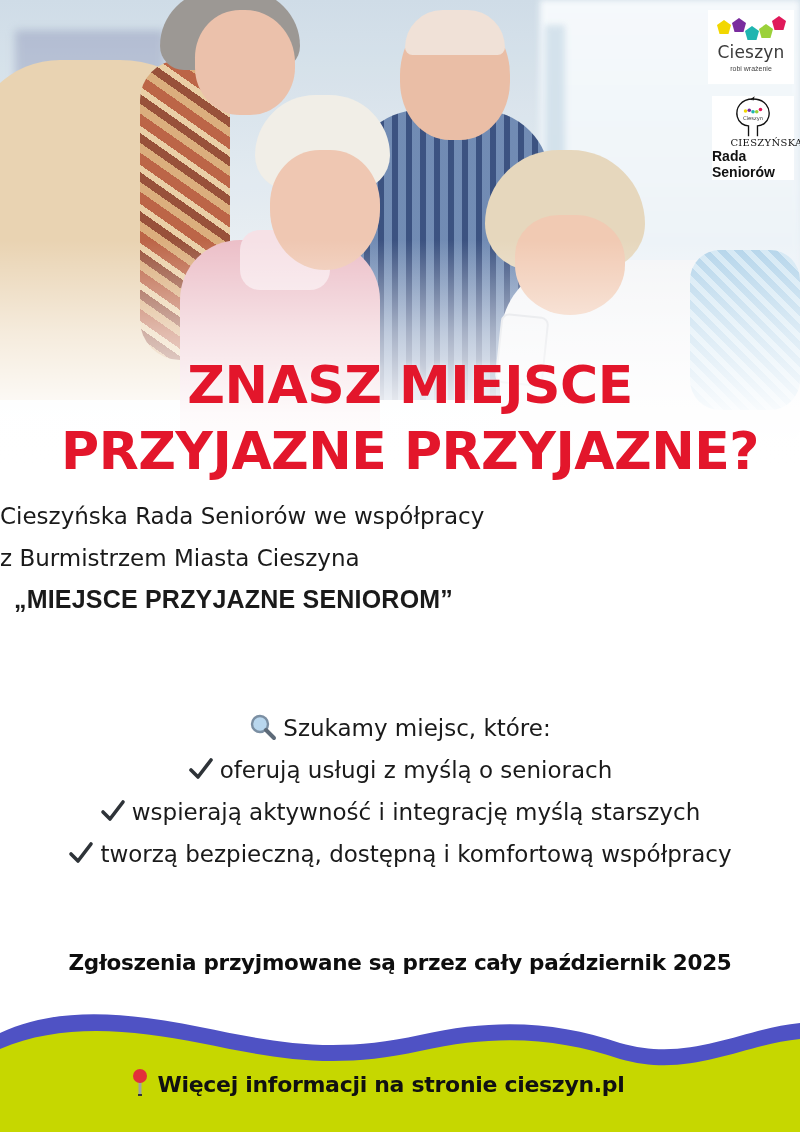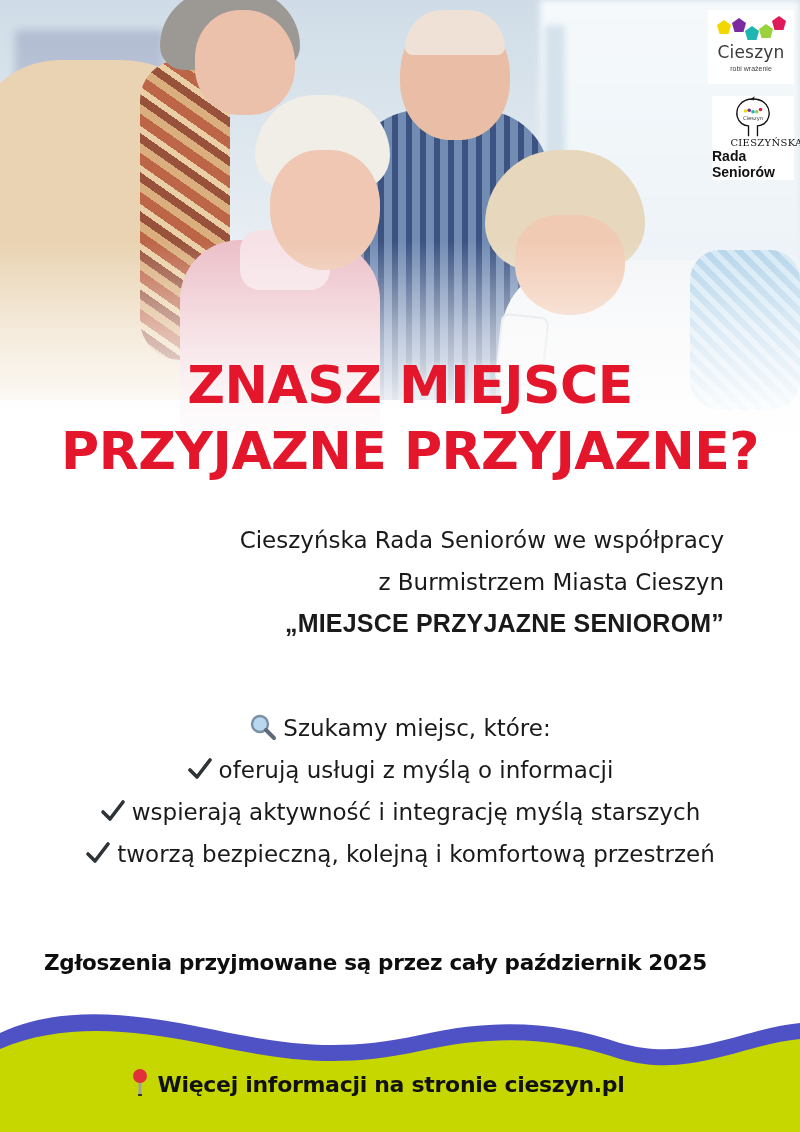--- a/index.html
+++ b/index.html
@@ -71,40 +71,40 @@
   .headline {
     position: absolute; left: 0; top: 352px; width: 800px; text-align: center;
     font-family: "DejaVu Sans", sans-serif; font-weight: bold; color: #e3162b;
     font-size: 52px; line-height: 66px; letter-spacing: -0.5px;
     text-shadow: 0 0 6px rgba(255,255,255,.45);
   }
   .headline span { display: block; margin-left: 20px; }
 
   
   .intro {
-    position: absolute; left: 0; top: 520px; width: 724px; text-align: right;
+    position: absolute; left: 0; top: 496px; width: 724px; text-align: left;
     font-family: "DejaVu Sans", sans-serif; font-size: 23px; line-height: 41.5px; color: #1a1a1a;
   }
   .intro .l { display: block; }
-  .intro .contest { font-family: "Liberation Sans", sans-serif; font-weight: bold; font-size: 25px; letter-spacing: .2px; padding-left: 14px; margin-left: 28px; }
+  .intro .contest { font-family: "Liberation Sans", sans-serif; font-weight: bold; font-size: 25px; letter-spacing: .2px; padding-left: 14px; }
 
   
   .list {
     position: absolute; left: 0; top: 707px; width: 800px; text-align: center;
     font-family: "DejaVu Sans", sans-serif; font-size: 23px; line-height: 42px; color: #1a1a1a;
   }
   .list .row { display: block; white-space: nowrap; }
   .list .ic { display: inline-block; vertical-align: middle; margin-right: 6px; }
   .check { width: 26px; height: 26px; margin-top: -6px; }
   .mag { width: 28px; height: 28px; margin-top: -6px; }
 
   
   .deadline {
-    position: absolute; left: 0; top: 950px; width: 800px; text-align: left;
-    font-family: "DejaVu Sans", sans-serif; font-weight: bold; font-size: 21.5px; color: #0e0e0e; letter-spacing: -0.3px; padding-left: 44px;
+    position: absolute; left: 0; top: 950px; width: 800px; text-align: center;
+    font-family: "DejaVu Sans", sans-serif; font-weight: bold; font-size: 21.5px; color: #0e0e0e; letter-spacing: -0.3px;
   }
 
   
   .wave { position: absolute; left: 0; top: 1005px; width: 800px; height: 127px; }
   .footer-text {
     position: absolute; left: 0; top: 1072px; width: 756px; text-align: center;
     font-family: "DejaVu Sans", sans-serif; font-weight: bold; font-size: 22px; color: #111; letter-spacing: -0.3px;
   }
   .pin { display: inline-block; vertical-align: middle; width: 18px; height: 30px; margin-right: 8px; margin-top: -6px; }
 </style>
@@ -168,45 +168,45 @@
   <div class="rada-t2">Rada Seniorów</div>
 </div>
 
 <div class="headline">
   <span>ZNASZ MIEJSCE</span>
   <span>PRZYJAZNE PRZYJAZNE?</span>
 </div>
 
 <div class="intro">
   <span class="l">Cieszyńska Rada Seniorów we współpracy</span>
-  <span class="l">z Burmistrzem Miasta Cieszyn</span>
+  <span class="l">z Burmistrzem Miasta Cieszyna</span>
   <span class="l contest">„MIEJSCE PRZYJAZNE SENIOROM”</span>
 </div>
 
 <div class="list">
   <div class="row">
     <svg class="ic mag" viewBox="0 0 28 28">
       <circle cx="11" cy="11" r="8" fill="#b9d7ee" stroke="#7b8fa3" stroke-width="2.4"></circle>
       <line x1="17" y1="17" x2="25" y2="25" stroke="#5d6a78" stroke-width="4" stroke-linecap="round"></line>
     </svg><span>Szukamy miejsc, które:</span>
   </div>
   <div class="row">
     <svg class="ic check" viewBox="0 0 26 26">
         <path d="M3 14 L10 21 L23 4" fill="none" stroke="#2e3338" stroke-width="3.6" stroke-linecap="round" stroke-linejoin="round"></path>
-      </svg><span>oferują usługi z myślą o informacji</span>
+      </svg><span>oferują usługi z myślą o seniorach</span>
   </div>
   <div class="row">
     <svg class="ic check" viewBox="0 0 26 26">
         <path d="M3 14 L10 21 L23 4" fill="none" stroke="#2e3338" stroke-width="3.6" stroke-linecap="round" stroke-linejoin="round"></path>
       </svg><span>wspierają aktywność i integrację myślą starszych</span>
   </div>
   <div class="row">
     <svg class="ic check" viewBox="0 0 26 26">
         <path d="M3 14 L10 21 L23 4" fill="none" stroke="#2e3338" stroke-width="3.6" stroke-linecap="round" stroke-linejoin="round"></path>
-      </svg><span>tworzą bezpieczną, kolejną i komfortową przestrzeń</span>
+      </svg><span>tworzą bezpieczną, dostępną i komfortową współpracy</span>
   </div>
 </div>
 
 <div class="deadline">Zgłoszenia przyjmowane są przez cały październik 2025</div>
 
 <svg class="wave" viewBox="0 0 800 127" preserveAspectRatio="none">
   <path d="M0 28 C 60 0, 130 8, 200 22 C 270 36, 330 50, 420 30 C 500 12, 560 18, 620 38 C 690 58, 740 24, 800 18 L 800 127 L 0 127 Z" fill="#4f52c4"></path>
   <path d="M0 44 C 60 18, 130 24, 200 38 C 270 52, 330 66, 420 46 C 500 28, 560 34, 620 54 C 690 74, 740 40, 800 34 L 800 127 L 0 127 Z" fill="#c6d700"></path>
 </svg>
 

